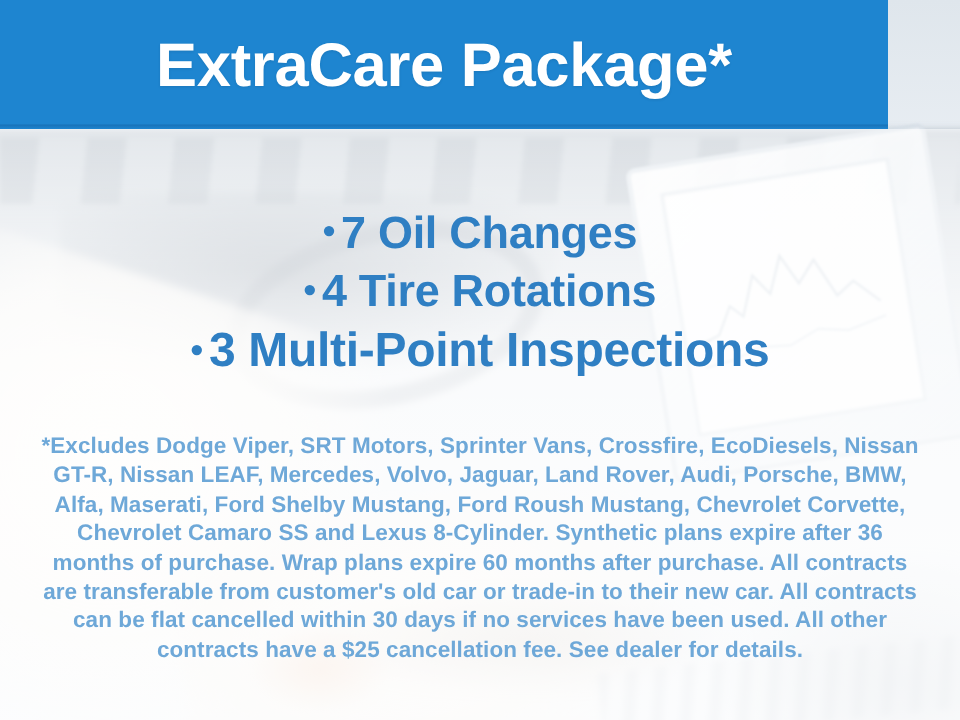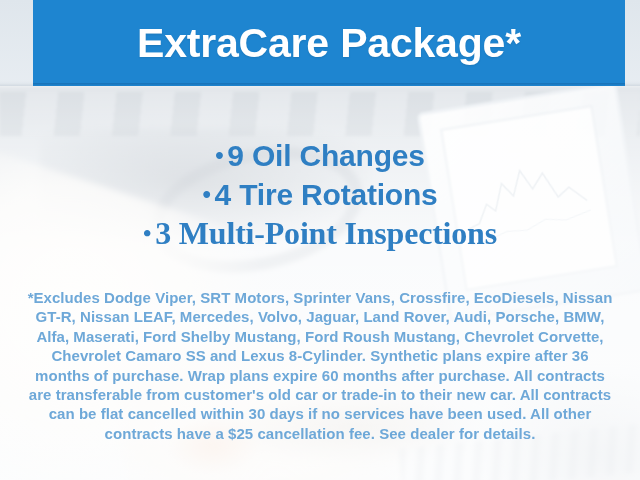--- a/index.html
+++ b/index.html
@@ -157,21 +157,20 @@
 
   
   .header-band {
     position: absolute;
     left: 0; top: 0;
     width: 592px; height: 86px;
     background: #1E85D0;
     display: flex;
     align-items: center;
     justify-content: center;
-    margin-left: 33px;
   }
   .header-band::after {
     content: "";
     position: absolute;
     left: 0; bottom: 0;
     width: 100%; height: 3px;
     background: linear-gradient(180deg, rgba(18,96,160,0.55), rgba(30,133,208,0));
   }
   .header-title {
     color: #ffffff;
@@ -198,21 +197,20 @@
     white-space: nowrap;
     letter-spacing: -0.2px;
   }
   .bullet-line .dot {
     font-size: 24px;
     vertical-align: 3px;
     margin-right: 4px;
   }
   .bullet-line.big {
     font-size: 32px;
-    font-family: Liberation Serif, serif;
   }
 
   
   .disclaimer {
     position: absolute;
     left: 26px; top: 288px;
     width: 588px;
     text-align: center;
     color: #6EA8D8;
     font-size: 15px;
@@ -245,21 +243,21 @@
     <div class="bg-corner-dark"></div>
     <div class="bg-veil"></div>
   </div>
 
   <div class="header-band">
     <div class="header-title">ExtraCare Package*</div>
   </div>
 
   <div class="bullets">
     <div class="bullet-line">
-      <span class="dot">•</span><span>9 Oil Changes</span>
+      <span class="dot">•</span><span>7 Oil Changes</span>
     </div>
     <div class="bullet-line">
       <span class="dot">•</span><span>4 Tire Rotations</span>
     </div>
     <div class="bullet-line big">
       <span class="dot">•</span><span>3 Multi-Point Inspections</span>
     </div>
   </div>
 
   <div class="disclaimer">*Excludes Dodge Viper, SRT Motors, Sprinter Vans, Crossfire, EcoDiesels, Nissan GT-R, Nissan LEAF, Mercedes, Volvo, Jaguar, Land Rover, Audi, Porsche, BMW, Alfa, Maserati, Ford Shelby Mustang, Ford Roush Mustang, Chevrolet Corvette, Chevrolet Camaro SS and Lexus 8-Cylinder. Synthetic plans expire after 36 months of purchase. Wrap plans expire 60 months after purchase. All contracts are transferable from customer's old car or trade-in to their new car. All contracts can be flat cancelled within 30 days if no services have been used. All other contracts have a $25 cancellation fee. See dealer for details.</div>

